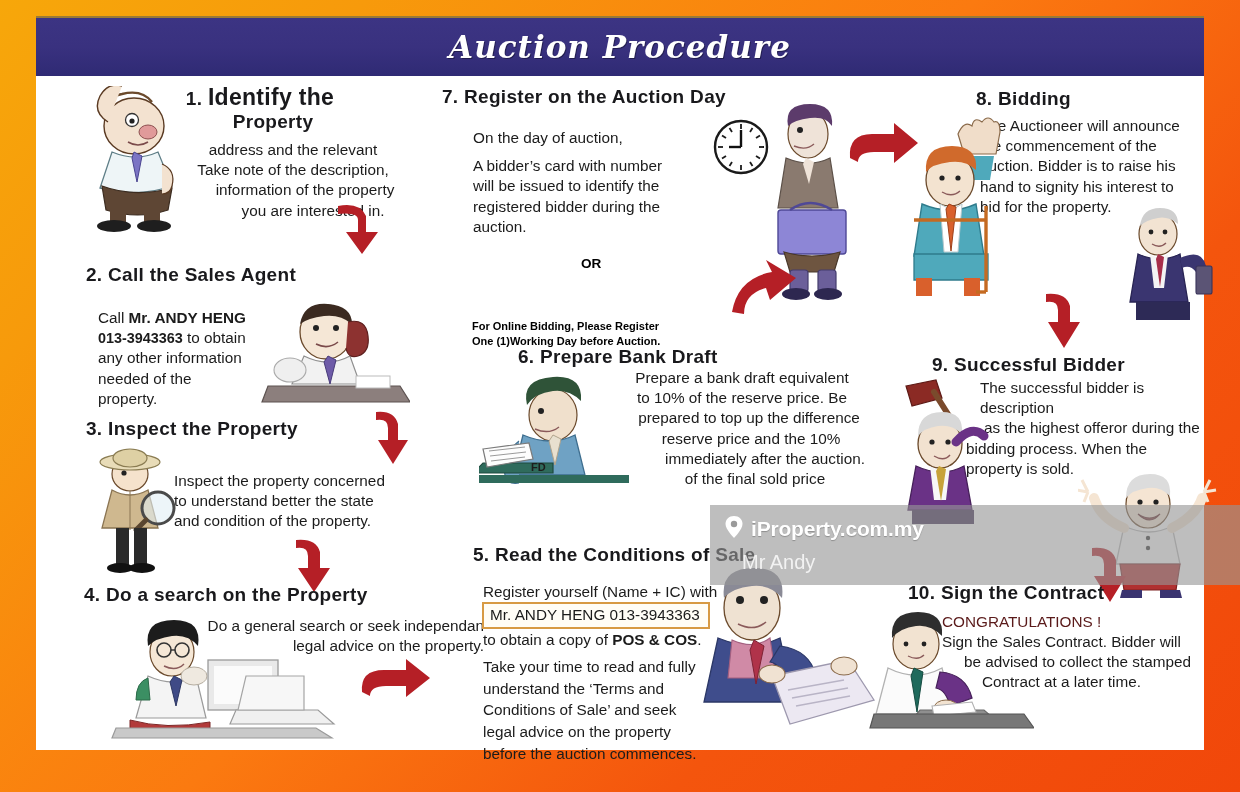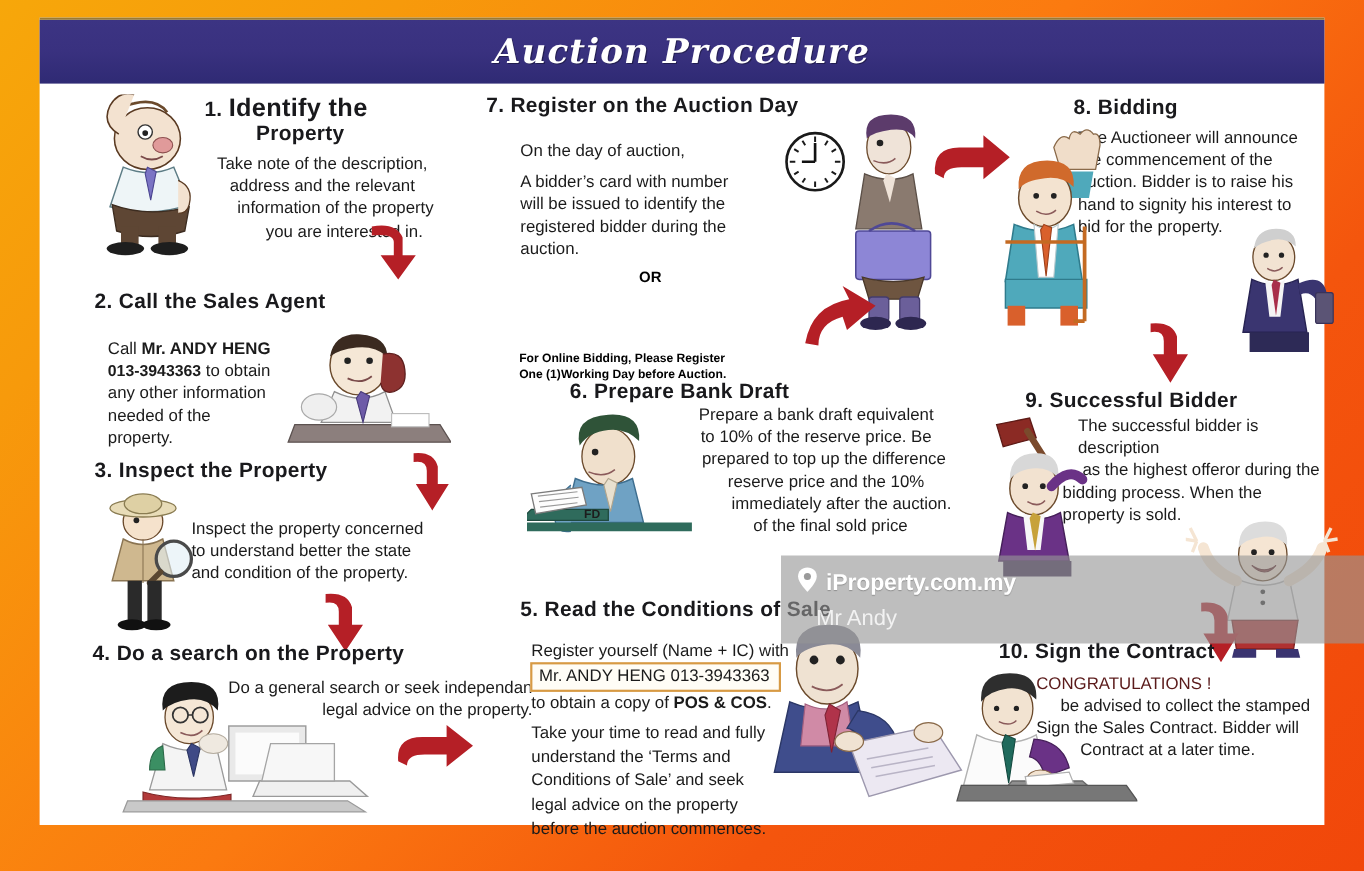--- a/index.html
+++ b/index.html
@@ -75,22 +75,22 @@
     </div>
 
     <div class="pos" style="left:64px;top:68px;width:320px;">
       <div class="step-head" style="text-align:center;">
         <span>1.</span>
         <span class="sc" style="font-size:23px;">Identify the</span>
         <div style="padding-left:26px;">Property</div>
       </div>
     </div>
     <div class="pos body-txt" style="left:122px;top:124px;width:270px;text-align:center;">
+      <div>address and the relevant</div>
       <div>Take note of the description,</div>
-      <div>address and the relevant</div>
       <div style="padding-left:24px;">information of the property</div>
       <div style="padding-left:40px;">you are interested in.</div>
     </div>
 
     <div class="art" style="left:26px;top:70px;">
       <svg width="130" height="150" viewBox="0 0 130 150">
         <ellipse cx="72" cy="40" rx="30" ry="28" fill="#f3e2d0" stroke="#5a3a22" stroke-width="1.4"></ellipse>
         <path d="M44 34 q-6 -22 16 -26 q20 -5 30 8" fill="none" stroke="#6b4a2c" stroke-width="2.4"></path>
         <path d="M46 36 q-16 -10 -8 -26 q8 -14 22 -10" fill="#f3e2d0" stroke="#5a3a22" stroke-width="1.4"></path>
         <circle cx="70" cy="34" r="6.5" fill="#fff" stroke="#333" stroke-width="1.3"></circle>
@@ -228,21 +228,21 @@
       <span>Register on the Auction Day</span>
     </div>
     <div class="pos body-txt" style="left:437px;top:112px;width:240px;">
       <div>On the day of auction,</div>
       <div style="height:8px;"></div>
       <div>A bidder’s card with number</div>
       <div>will be issued  to identify the</div>
       <div>registered bidder  during the</div>
       <div>auction.</div>
     </div>
-    <div class="pos bold" style="left:545px;top:228px;font-size:13.6px;">OR</div>
+    <div class="pos bold" style="left:545px;top:240px;font-size:13.6px;">OR</div>
     <div class="pos bold" style="left:436px;top:259px;width:270px;font-size:11px;line-height:1.38;margin-top:44px;">
       <div>For Online Bidding, Please Register</div>
       <div>One (1)Working Day before Auction.</div>
     </div>
 
     <div class="art" style="left:674px;top:100px;">
       <svg width="62" height="62" viewBox="0 0 62 62">
         <circle cx="31" cy="31" r="26" fill="#fff" stroke="#1a1a1a" stroke-width="2.4"></circle>
         <g stroke="#1a1a1a" stroke-width="1.8">
           <path d="M31 8 l0 5"></path>
@@ -482,22 +482,22 @@
         <path d="M10 4 q20 -2 24 12 l0 16 l10 0 l-16 26 l-16 -26 l10 0 l0 -12 q0 -10 -12 -8z" fill="#b51f26"></path>
       </svg>
     </div>
 
     <div class="pos step-head" style="left:872px;top:566px;width:300px;">
       <span>10.</span>
       <span>Sign the Contract</span>
     </div>
     <div class="pos body-txt" style="left:906px;top:596px;width:290px;color:#5a1a1a;">CONGRATULATIONS !</div>
     <div class="pos body-txt" style="left:906px;top:616px;width:290px;">
+      <div>Sign the Sales Contract. Bidder will</div>
       <div style="padding-left:22px;">be advised to collect the stamped</div>
-      <div>Sign the Sales Contract. Bidder will</div>
       <div style="padding-left:40px;">Contract at a later time.</div>
     </div>
 
     <div class="art" style="left:818px;top:594px;">
       <svg width="180" height="130" viewBox="0 0 180 130">
         <ellipse cx="62" cy="34" rx="23" ry="25" fill="#f2e3d1" stroke="#6b4a2c" stroke-width="1.2"></ellipse>
         <path d="M38 28 q-2 -26 26 -26 q26 0 24 24 q-12 -12 -26 -10 q-16 2 -24 12z" fill="#2e2e2e"></path>
         <circle cx="52" cy="34" r="2.4" fill="#222"></circle>
         <circle cx="70" cy="34" r="2.4" fill="#222"></circle>
         <path d="M54 46 q10 5 16 -1" fill="none" stroke="#8a5a5a" stroke-width="1.3"></path>

